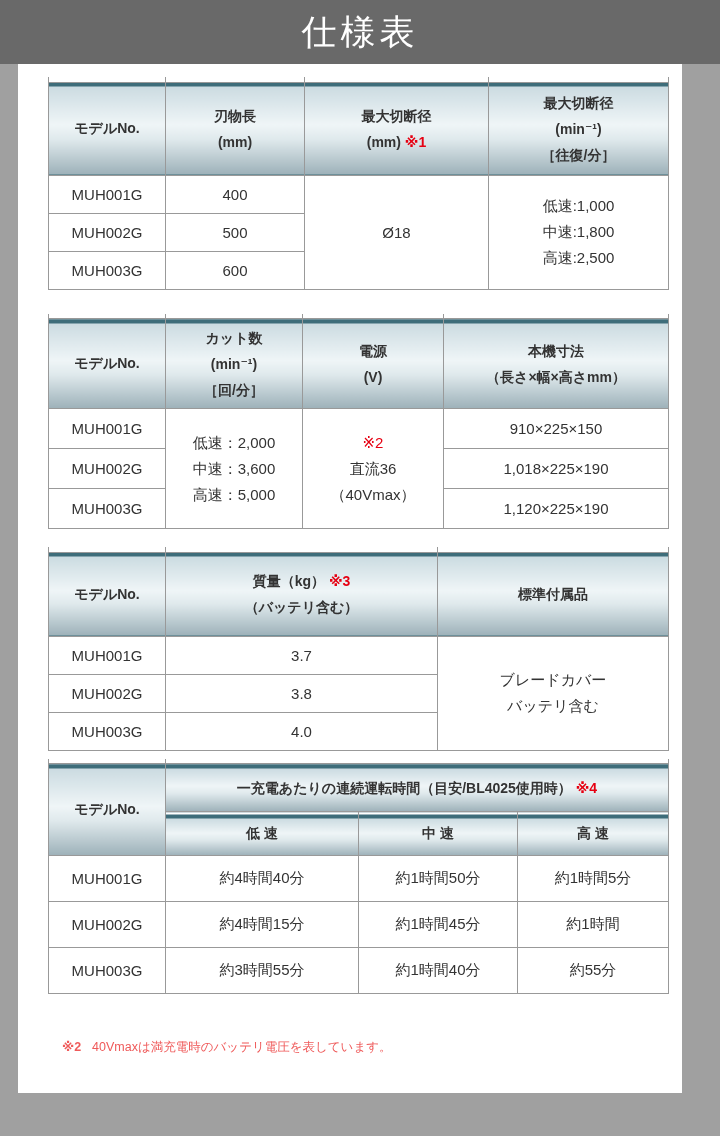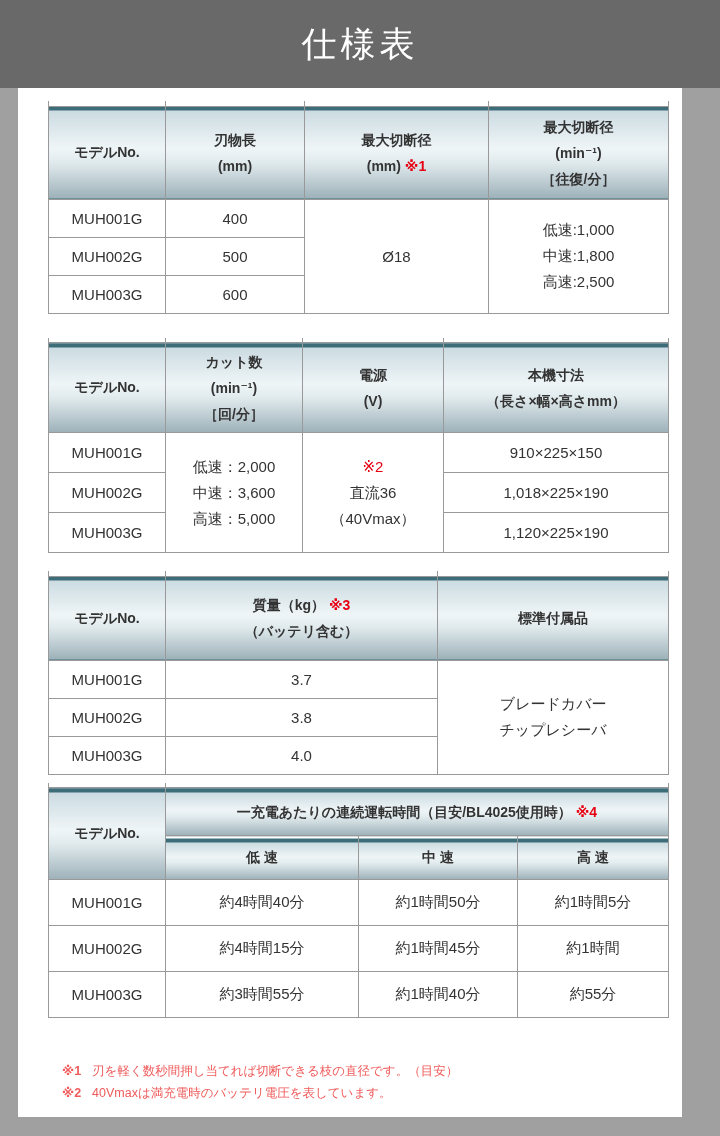--- a/index.html
+++ b/index.html
@@ -3,21 +3,21 @@
 <meta charset="utf-8">
 <style>
   html,body{margin:0;padding:0;}
   body{
     width:720px;height:1136px;overflow:hidden;
     background:#a0a0a0;
     font-family:"Liberation Sans","DejaVu Sans",sans-serif;
     color:#333;
   }
   .titlebar{
-    height:88px;background:#696969;
+    height:64px;background:#696969;
     display:flex;align-items:center;justify-content:center;
   }
   .titlebar h1{
     margin:0;color:#ffffff;font-size:35px;font-weight:400;letter-spacing:4px;
   }
   .panel{
     margin-left:18px;width:664px;height:1029px;background:#ffffff;
     box-sizing:border-box;padding:13px 14px 0 30px;overflow:hidden;
   }
   table.spec{
@@ -40,21 +40,21 @@
     background:linear-gradient(180deg,
       #ffffff 0px,#ffffff 2px,
       #3e6d7a 2px,#3e6d7a 6px,
       #cbdbe1 6px,#eff5f7 48%,#dfe9ec 64%,#9db1b9 100%);
   }
   td.cell{
     background:#ffffff;font-size:15px;text-align:center;vertical-align:middle;
     padding:2px 4px;
   }
   .block{display:inline-block;text-align:center;line-height:26px;}
-  .block.left{text-align:right;}
+  .block.left{text-align:center;}
   .red{color:#e60012;}
   th.hdr .red{font-weight:bold;}
   .footnotes{padding:18px 0 0 14px;}
   .fn{font-size:12.5px;color:#ef5a5a;line-height:22px;}
   .fn .mark{font-weight:bold;margin-right:11px;}
 </style>
 </head>
 <body>
 
 <div class="titlebar">
@@ -148,21 +148,21 @@
             <td></td>
           </tr>
           <tr style="height: 84px;">
             <th class="hdr"><span>モデルNo.</span></th>
             <th class="hdr"><div class="block"><div><span>質量（kg） </span><span class="red">※3</span></div><div><span>（バッテリ含む）</span></div></div></th>
             <th class="hdr"><span>標準付属品</span></th>
           </tr>
           <tr style="height: 38px;">
             <td class="cell"><span>MUH001G</span></td>
             <td class="cell"><span>3.7</span></td>
-            <td class="cell" rowspan="3"><div class="block left"><div><span>ブレードカバー</span></div><div><span>チップレシーバ</span></div></div></td>
+            <td class="cell" rowspan="3"><div class="block left"><div><span>ブレードカバー</span></div><div><span>バッテリ含む</span></div></div></td>
           </tr>
           <tr style="height: 38px;">
             <td class="cell"><span>MUH002G</span></td>
             <td class="cell"><span>3.8</span></td>
           </tr>
           <tr style="height: 38px;">
             <td class="cell"><span>MUH003G</span></td>
             <td class="cell"><span>4.0</span></td>
           </tr>
         </tbody>
@@ -203,16 +203,15 @@
           <tr style="height: 46px;">
             <td class="cell"><span>MUH003G</span></td>
             <td class="cell"><span>約3時間55分</span></td>
             <td class="cell"><span>約1時間40分</span></td>
             <td class="cell"><span>約55分</span></td>
           </tr>
         </tbody>
       </table>
     </div>
   <div class="footnotes" id="footnotes">
-      <div class="fn"><span class="mark">※1</span><span>刃を軽く数秒間押し当てれば切断できる枝の直径です。（目安）</span></div>
       <div class="fn"><span class="mark">※2</span><span>40Vmaxは満充電時のバッテリ電圧を表しています。</span></div>
     </div>
 </div>
 
 </body></html>

